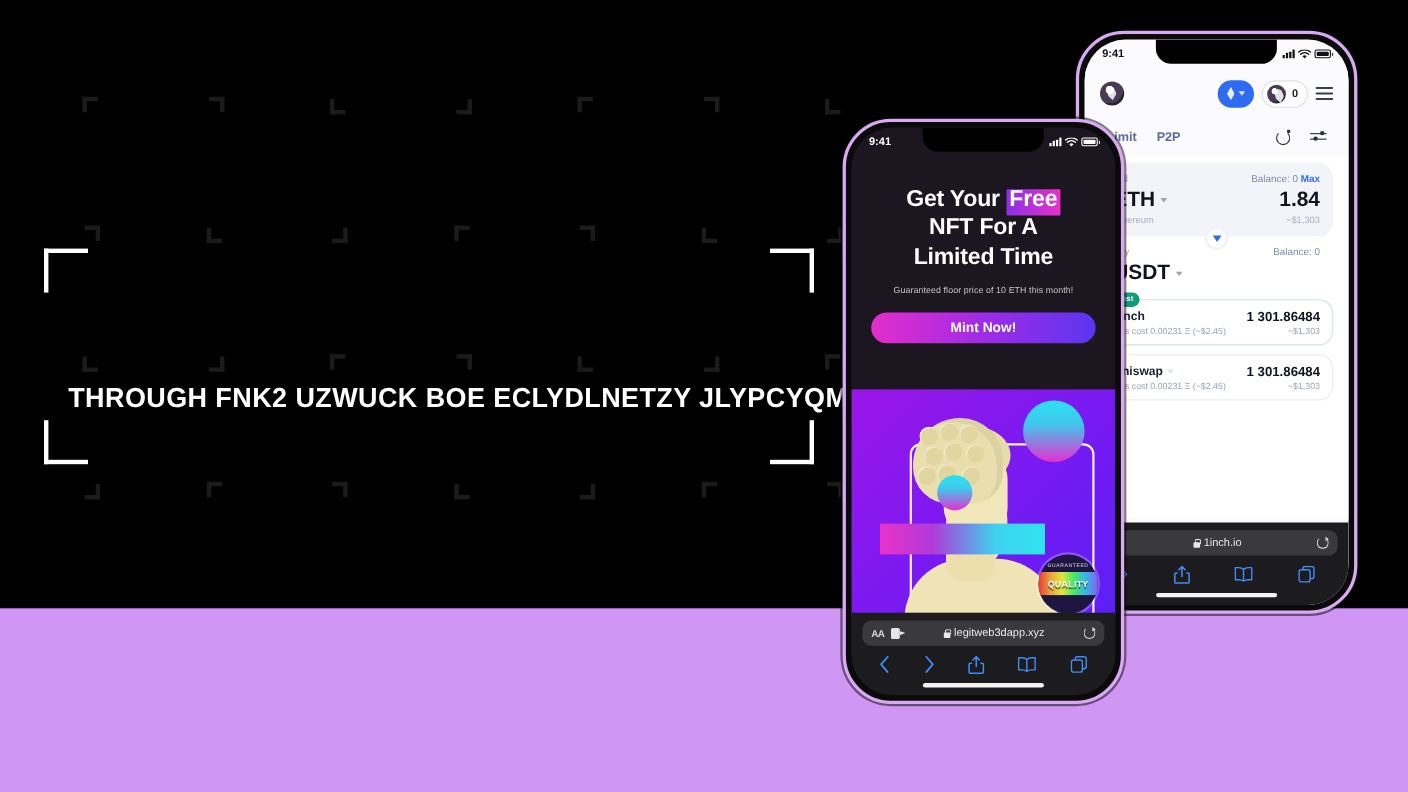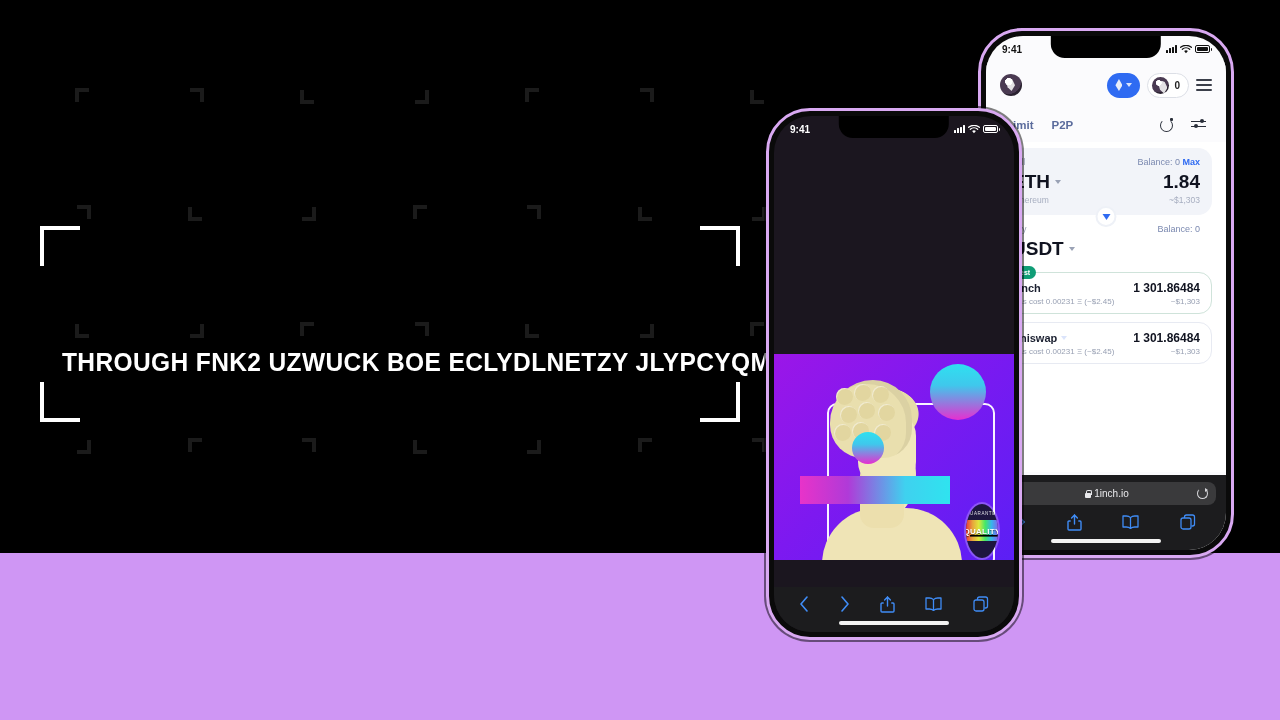--- a/index.html
+++ b/index.html
@@ -252,25 +252,24 @@
     background:#e2d6a0; box-shadow:inset 1px 1px 0 rgba(255,255,255,.5);}
   .circ{ position:absolute; border-radius:50%;
     background:linear-gradient(180deg,#2fe0f0 0%,#3fc8ec 38%,#e62fd0 100%); }
   .circ.big{ width:56px;height:56px; right:28px; top:10px; }
   .circ.small{ width:32px;height:32px; left:78px; top:78px; }
   .band{
     position:absolute; left:26px; top:122px; width:150px; height:28px;
     background:linear-gradient(90deg,#e833c9 0%,#b03ad8 32%,#3fd1ef 70%,#2fe3ef 100%);
   }
   .badge{
-    position:absolute; right:16px; bottom:2px; width:32px; height:54px; border-radius:50%;
+    position:absolute; right:16px; bottom:2px; width:54px; height:54px; border-radius:50%;
     background:#1e1640; display:flex; align-items:center; justify-content:center;
     box-shadow:0 0 0 2px rgba(255,255,255,.25);
     overflow:hidden;
-    text-decoration:underline;
   }
   .badge .rainbow{ position:absolute; left:0; right:0; top:30%; height:38%;
     background:linear-gradient(90deg,#ff3b3b,#ffb23b,#f3ff3b,#49ff6b,#3bc5ff,#8f6bff);
     opacity:.9;}
   .badge .txt{ position:relative; color:#fff; font-size:8px; font-weight:800; letter-spacing:.3px; z-index:2;
     text-shadow:0 1px 1px rgba(0,0,0,.6);}
   .badge .tiny{ position:absolute; top:7px; left:0; right:0; text-align:center;
     font-size:4.5px; color:#fff; letter-spacing:.6px; z-index:2; opacity:.85;}
 </style>
 </head>
@@ -585,20 +584,29 @@
             </span>
           <svg width="12" height="9" viewBox="0 0 12 9">
             <path d="M6 8.2 4.1 6.1a2.8 2.8 0 0 1 3.8 0L6 8.2z" fill="currentColor"></path>
             <path d="M2.3 4.3a5.6 5.6 0 0 1 7.4 0" stroke="currentColor" stroke-width="1.2" fill="none" stroke-linecap="round"></path>
             <path d="M.6 2.3a8.3 8.3 0 0 1 10.8 0" stroke="currentColor" stroke-width="1.2" fill="none" stroke-linecap="round"></path>
           </svg>
           <span class="batt"></span>
         </span>
       </div>
 
+      <div class="nft-hero">
+        <div class="nft-title">
+          <span>Get Your </span><span class="hl">Free</span><br>
+          <span>NFT For A</span><br>
+          <span>Limited Time</span>
+        </div>
+        <div class="nft-sub">Guaranteed floor price of 10 ETH this month!</div>
+        <div class="mint-btn">Mint Now!</div>
+      </div>
 
       <div class="nft-art">
         <div class="art-inner">
           <div class="art-frameline"></div>
           <div class="bust">
             <div class="shoulder"></div>
             <div class="neck"></div>
             <div class="face"></div>
             <div class="hair">
               <i style="left:6px;top:8px"></i>
@@ -617,20 +625,32 @@
           <div class="band"></div>
           <div class="badge">
             <span class="rainbow"></span>
             <span class="tiny">GUARANTEED</span>
             <span class="txt">QUALITY</span>
           </div>
         </div>
       </div>
 
       <div class="safari">
+        <div class="url-bar">
+          <span class="aa">AA</span>
+          <span class="ext-ico">
+              <i></i>
+              <b></b>
+            </span>
+          <span class="url-text">
+            <span class="lock"></span>
+            <span>legitweb3dapp.xyz</span>
+          </span>
+          <span class="reload"></span>
+        </div>
         <div class="toolbar">
           <svg class="tb-ico" width="10" height="16" viewBox="0 0 10 16">
               <path d="M8 1L2 8l6 7" stroke="currentColor" stroke-width="1.6" fill="none" stroke-linecap="round" stroke-linejoin="round"></path>
             </svg>
           <svg class="tb-ico" width="10" height="16" viewBox="0 0 10 16">
               <path d="M2 1l6 7-6 7" stroke="currentColor" stroke-width="1.6" fill="none" stroke-linecap="round" stroke-linejoin="round"></path>
             </svg>
           <svg class="tb-ico" width="15" height="17" viewBox="0 0 15 17">
               <path d="M7.5 1v9M7.5 1L4.6 4M7.5 1l2.9 3" stroke="currentColor" stroke-width="1.4" fill="none" stroke-linecap="round"></path>
               <path d="M3.2 7H2a1 1 0 0 0-1 1v7a1 1 0 0 0 1 1h11a1 1 0 0 0 1-1V8a1 1 0 0 0-1-1h-1.2" stroke="currentColor" stroke-width="1.4" fill="none" stroke-linecap="round"></path>

